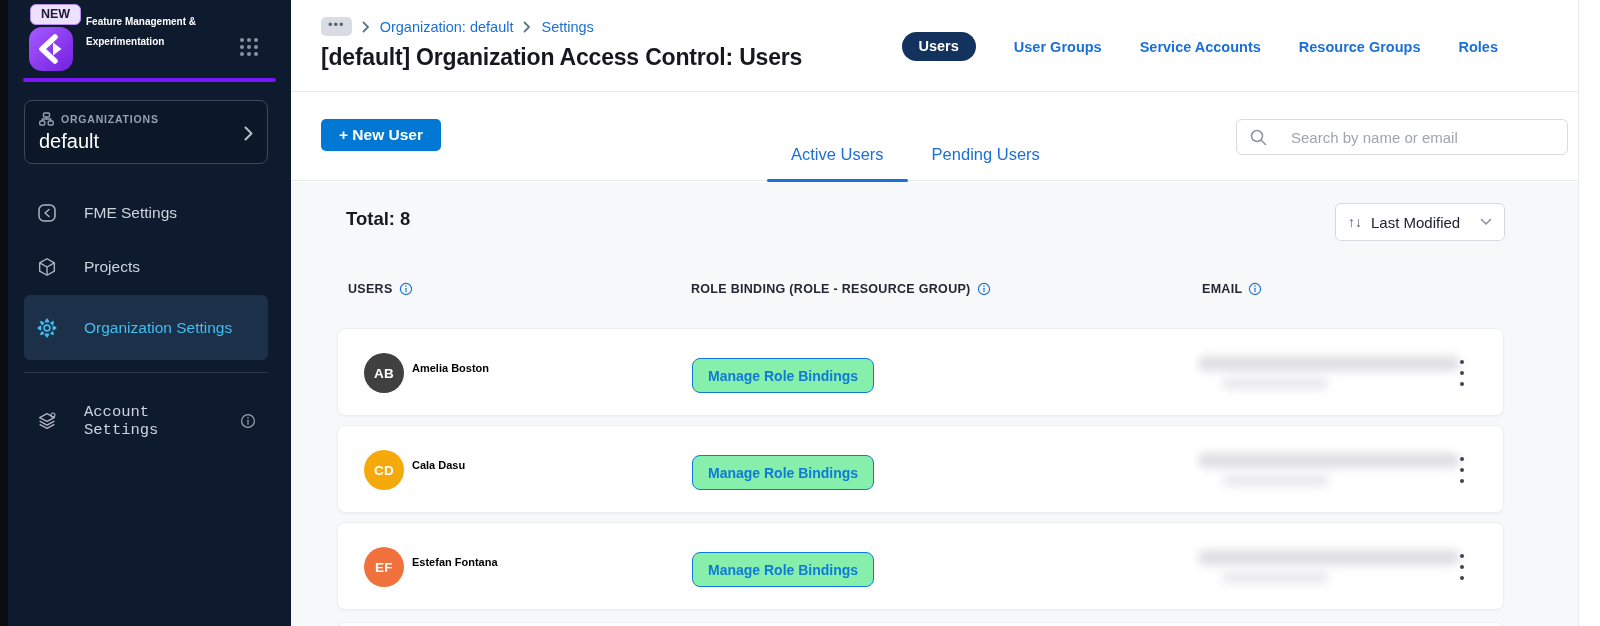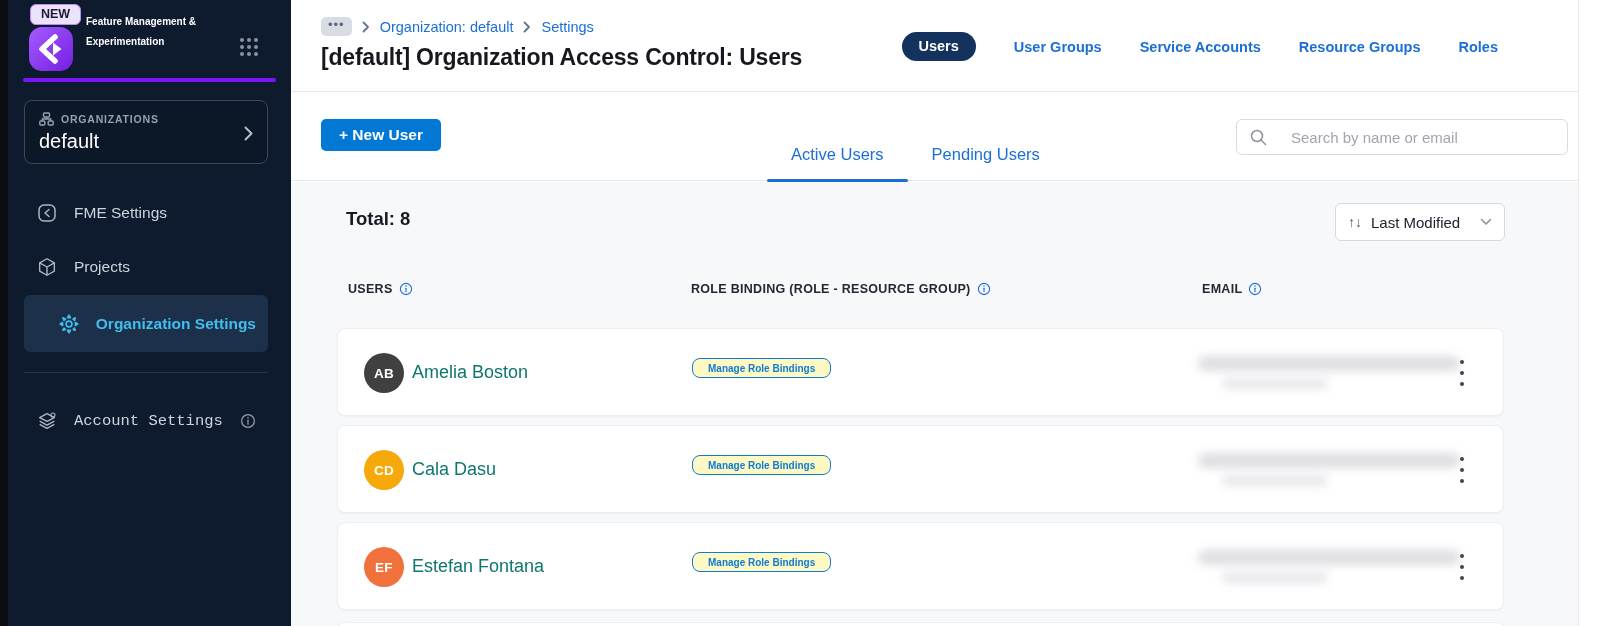--- a/index.html
+++ b/index.html
@@ -17,24 +17,24 @@
   .product-title { position:absolute; left:78px; top:12px; width:156px; color:#ffffff; font-size:10px; font-weight:700; line-height:20px; }
   .grid-icon { position:absolute; left:230px; top:36px; width:22px; height:22px; cursor:pointer; }
   .purple-divider { position:absolute; left:15px; top:78px; width:253px; height:3.5px; background:#7a16f8; border-radius:2px; }
 
   .org-selector { position:absolute; left:16px; top:100px; width:244px; height:64px; border:1px solid #3d4859; border-radius:8px; background:#0c1728; cursor:pointer; }
   .org-top { position:absolute; left:14px; top:11px; display:flex; align-items:center; gap:7px; }
   .org-label { color:#97a0af; font-size:10.5px; font-weight:700; letter-spacing:.8px; }
   .org-value { position:absolute; left:14px; top:29px; color:#ffffff; font-size:20px; }
   .org-chevron { position:absolute; right:14px; top:25px; }
 
-  .menu-item { position:absolute; left:16px; width:244px; height:34px; display:flex; align-items:center; gap:16px; padding:0 12px; color:#cdd4dd; font-size:15.5px; cursor:pointer; border-radius:6px; }
+  .menu-item { position:absolute; left:16px; width:244px; height:34px; display:flex; align-items:center; gap:26px; padding:0 12px; color:#cdd4dd; font-size:15.5px; cursor:pointer; border-radius:6px; }
   .mi-fme { top:196px; }
   .mi-projects { top:250px; }
-  .mi-org { top:295px; height:57px; background:#1d3049; color:#41bdf0; font-weight:700;justify-content:flex-end; }
+  .mi-org { top:295px; height:65px; background:#1d3049; color:#41bdf0; font-weight:400; }
   .mi-account { top:404px;font-family:Liberation Mono, monospace; }
   .menu-item .mi-icon { width:22px; height:22px; flex:0 0 22px; display:flex; align-items:center; justify-content:center; }
   .sb-divider { position:absolute; left:16px; top:372px; width:244px; height:1px; background:#2a3749; }
   .mi-info { margin-left:auto; }
 
   
   .main { position:absolute; left:291px; top:0; width:1288px; height:626px; border-right:1px solid #e7e9ed; background:#ffffff; }
 
   
   .top-header { position:absolute; left:0; top:0; width:100%; height:92px; background:#ffffff; border-bottom:1px solid #e6e8ec; }
@@ -67,22 +67,22 @@
   .col-headers { position:absolute; left:0; top:100px; width:100%; height:16px; }
   .col { position:absolute; display:flex; align-items:center; gap:6px; color:#232733; font-size:12.5px; font-weight:700; letter-spacing:.3px; }
   .col-users { left:57px; }
   .col-role { left:400px; }
   .col-email { left:911px;align-items:flex-end; }
 
   .row-card { position:absolute; left:46px; width:1167px; height:88px; background:#ffffff; border:1px solid #edeff3; border-radius:8px; box-shadow:0 1px 2px rgba(20,30,50,.04); }
   .rc-1 { top:146px; } .rc-2 { top:243px; } .rc-3 { top:340px; }
   .rc-partial { top:440px; height:12px; border-radius:8px 8px 0 0; border-bottom:none; }
   .avatar { position:absolute; left:26px; top:24px; width:40px; height:40px; border-radius:50%; display:flex; align-items:center; justify-content:center; color:#ffffff; font-size:13.5px; font-weight:700; letter-spacing:.3px; }
-  .user-name { position:absolute; left:74px; top:33px; color:#0f766e; font-size:18px; }
-  .manage-btn { position:absolute; left:354px; top:29px; height:20px; padding:0 15px; background:#fef9c3; border:1px solid #0f7ad8; border-radius:8px; color:#0f7ad8; font-size:10px; font-weight:600; cursor:pointer; font-family:inherit; }
+  .user-name { position:absolute; left:74px; top:33px; color:#000000; font-size:11px;font-weight:bold; }
+  .manage-btn { position:absolute; left:354px; top:29px; height:35px; padding:0 15px; background:#86efac; border:1px solid #0f7ad8; border-radius:8px; color:#0f7ad8; font-size:14px; font-weight:600; cursor:pointer; font-family:inherit; }
   .email-blur { position:absolute; left:860px; top:22px; width:272px; height:44px; }
   .email-blur .b1 { position:absolute; left:0; top:5px; width:262px; height:15px; background:#dededx; background:#dedee3; border-radius:7px; filter:blur(5px); }
   .email-blur .b2 { position:absolute; left:24px; top:27px; width:106px; height:11px; background:#e7e7ec; border-radius:6px; filter:blur(5px); }
   .kebab { position:absolute; right:34px; top:31px; width:14px; height:26px; display:flex; flex-direction:column; align-items:center; justify-content:space-between; cursor:pointer; }
   .kebab i { width:4px; height:4px; border-radius:50%; background:#3e4456; }
 
   svg { display:block; }
 </style>
 </head>
 <body>

